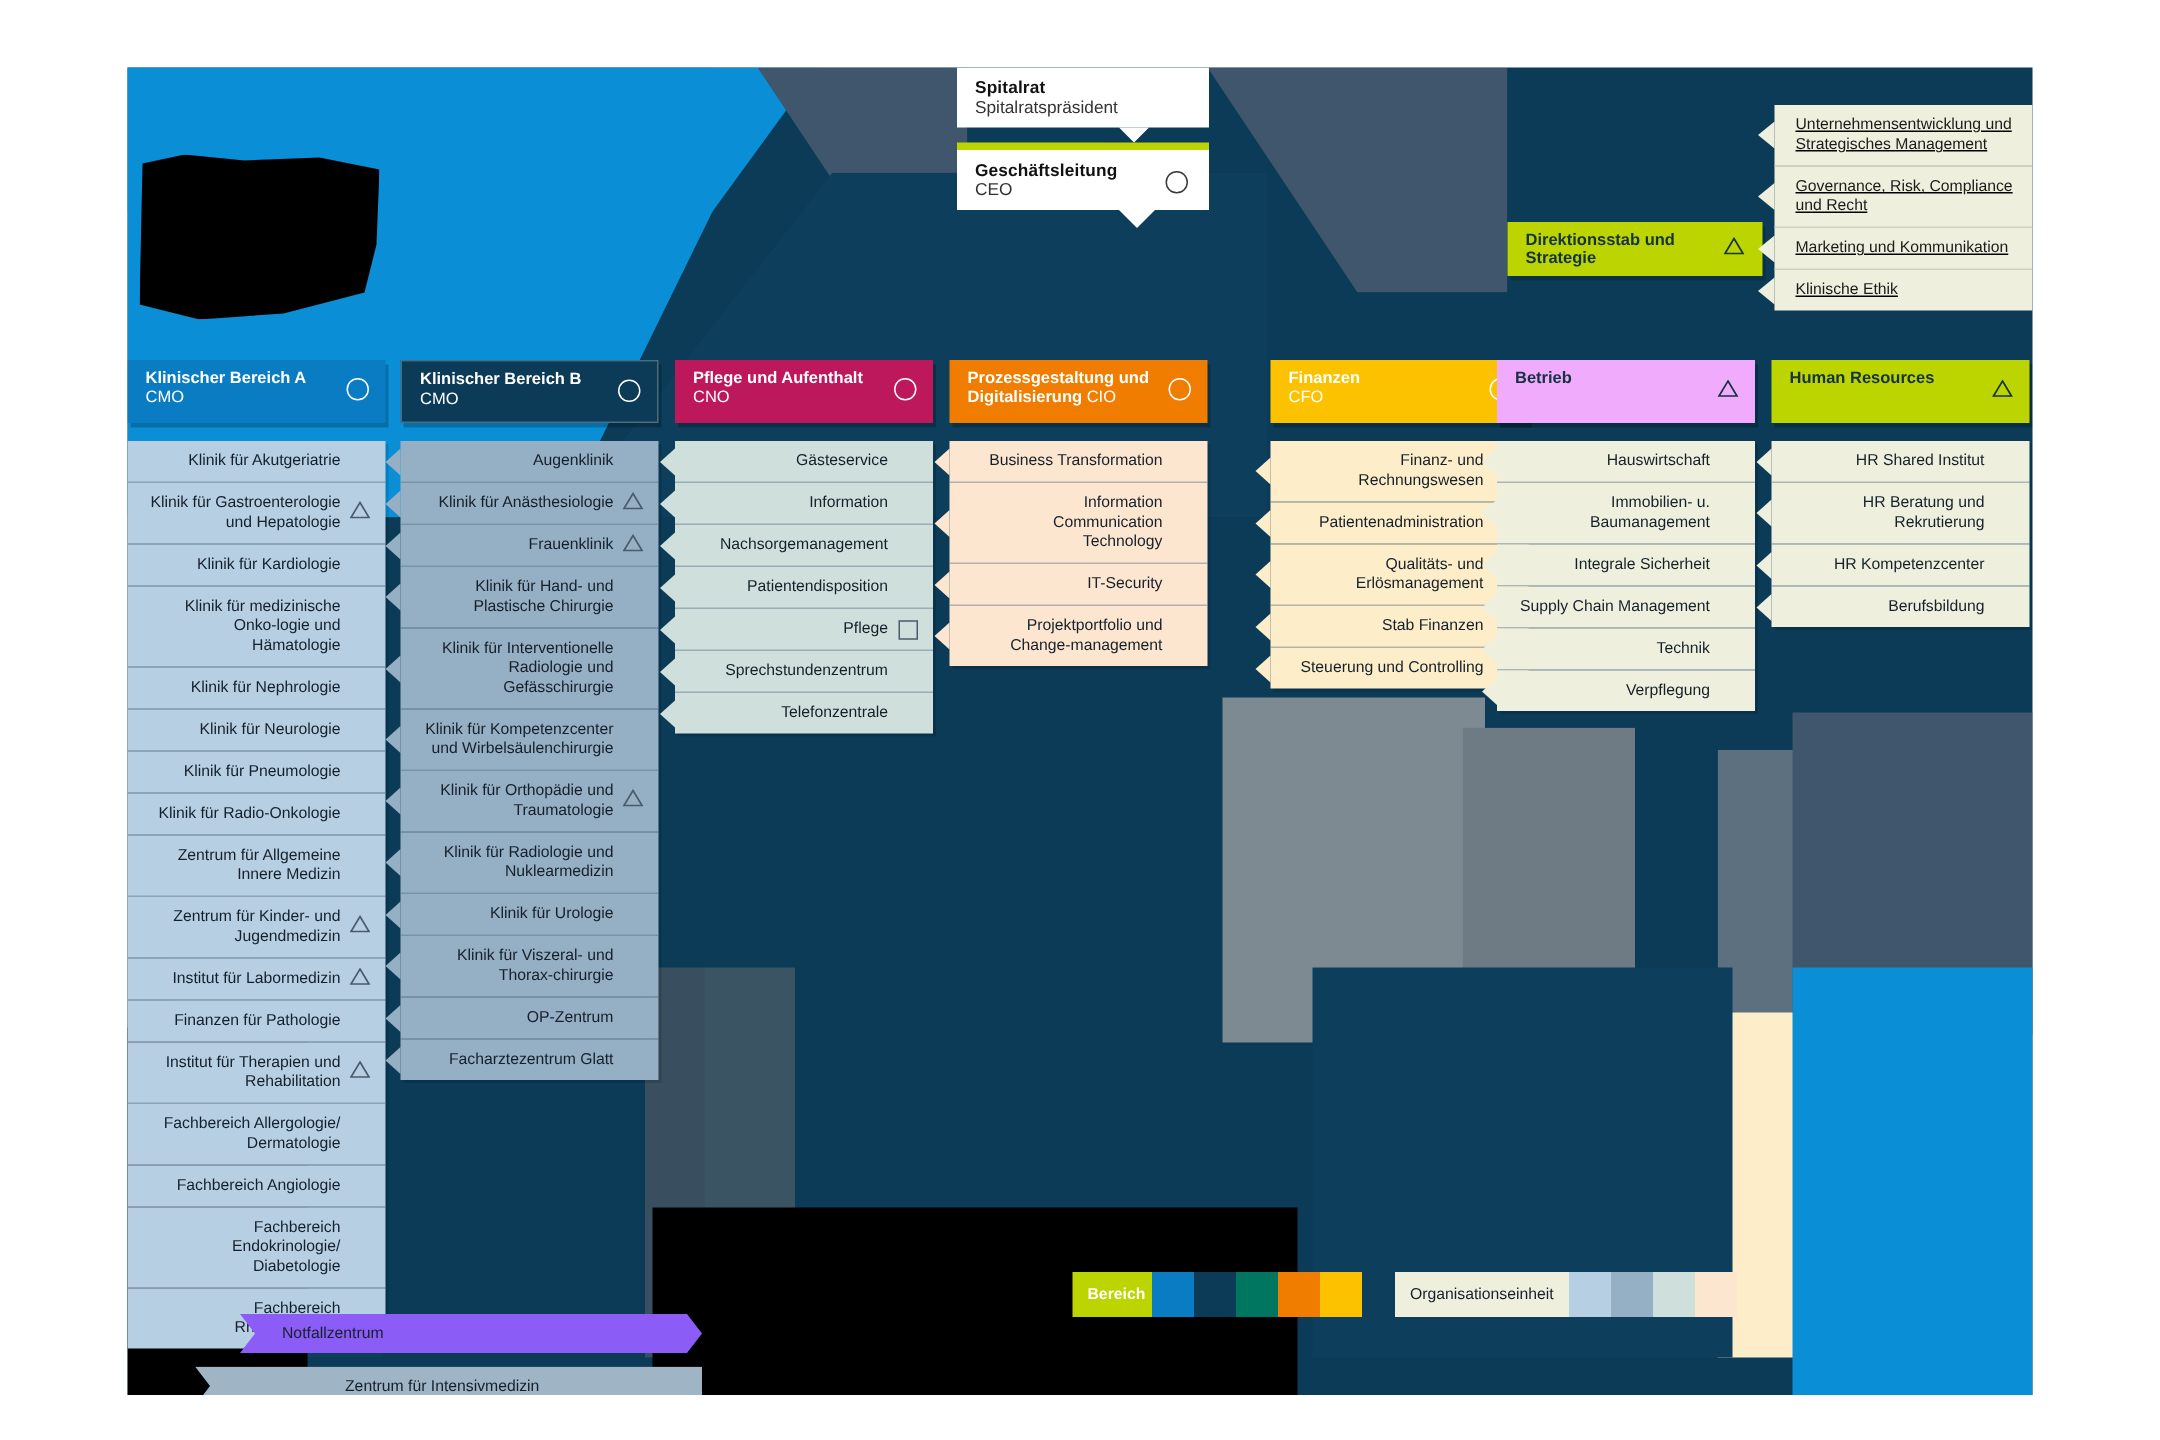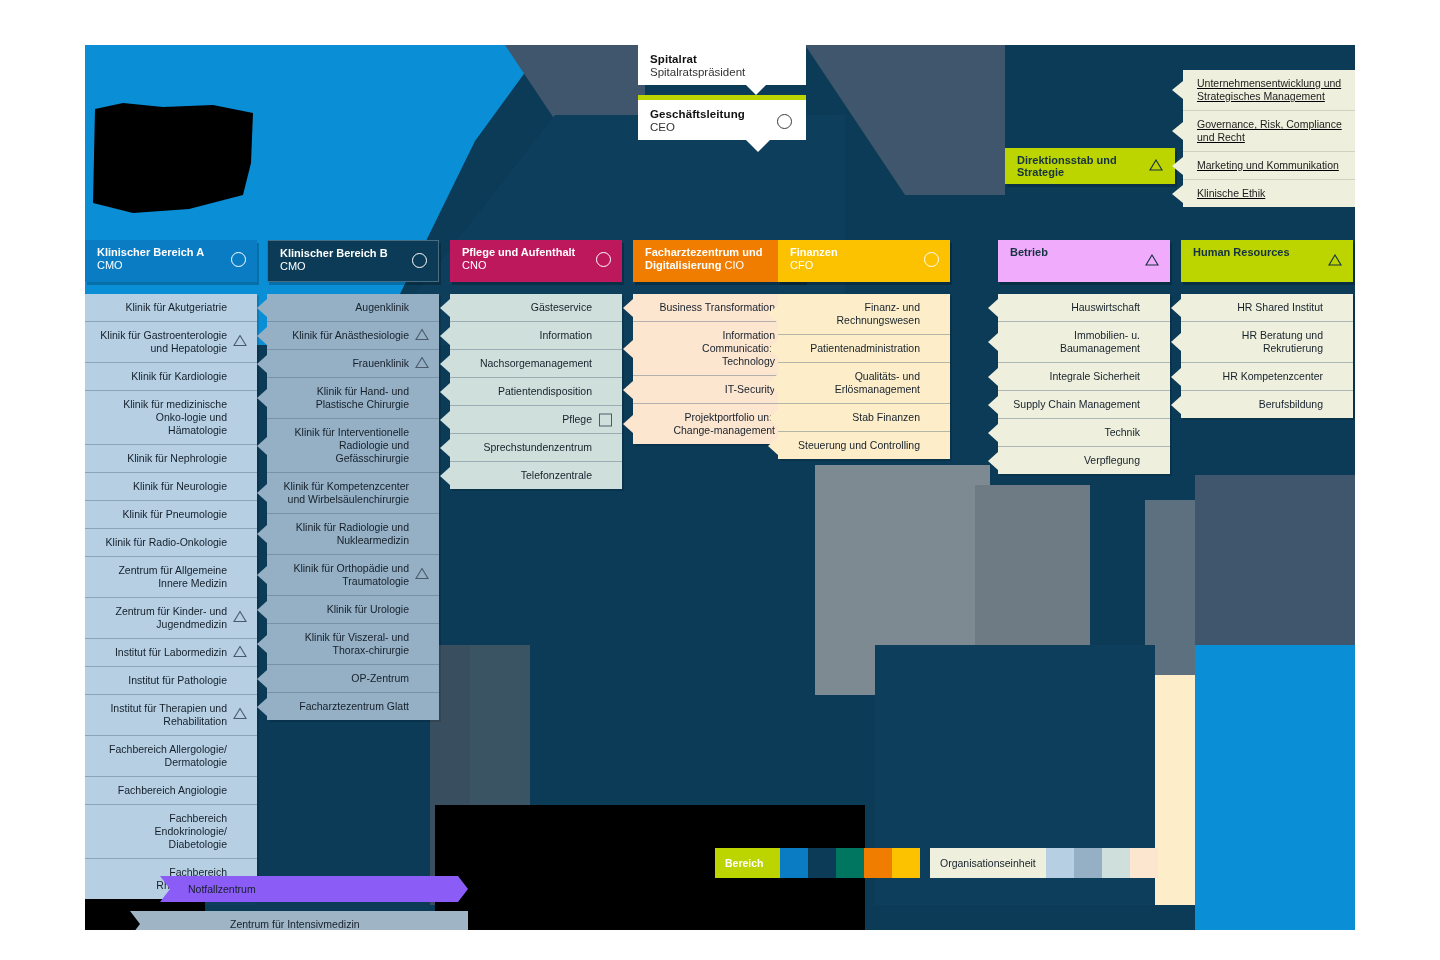--- a/index.html
+++ b/index.html
@@ -208,21 +208,21 @@
     clip-path:polygon(0 0,298px 0,308px 13px,298px 26px,0 26px,10px 13px);}
   #intensiv{left:45px;top:866px;width:338px;background:#9fb4c4;
     clip-path:polygon(0 0,338px 0,338px 26px,0 26px,10px 13px);}
   #intensiv .txt{padding-left:100px;}
 
   
   .legend{position:absolute;top:803px;height:30px;display:flex;align-items:stretch;}
   .sw{width:28px;}
   .legend .cap{display:flex;align-items:center;padding:0 10px;font-size:10.5px;}
   #legend-bereich{left:630px;}
-  #legend-bereich .cap{background:#bcd400;color:#fff;font-weight:bold;padding-right:16px;}
+  #legend-bereich .cap{background:#bcd400;color:#fff;font-weight:bold;padding-right:4px;}
   #legend-oe{left:845px;}
   #legend-oe .cap{background:#eef0dd;color:#15202b;}
 </style>
 </head>
 <body>
 
 <div id="chart">
 
   <div class="bg bg-cyan-wedge"></div>
   <div class="bg bg-cyan-top"></div>
@@ -292,21 +292,21 @@
           <div class="item"><span class="txt">Klinik für Neurologie</span></div>
           <div class="item"><span class="txt">Klinik für Pneumologie</span></div>
           <div class="item"><span class="txt">Klinik für Radio-Onkologie</span></div>
           <div class="item"><span class="txt">Zentrum für Allgemeine Innere Medizin</span></div>
           <div class="item"><span class="txt">Zentrum für Kinder- und Jugendmedizin</span><span class="mark"><svg width="14" height="12" viewBox="0 0 14 12">
                 <polygon points="7,1 13,11 1,11" fill="none" stroke="#4a5c6b" stroke-width="1.1"></polygon>
               </svg></span></div>
           <div class="item"><span class="txt">Institut für Labormedizin</span><span class="mark"><svg width="14" height="12" viewBox="0 0 14 12">
                 <polygon points="7,1 13,11 1,11" fill="none" stroke="#4a5c6b" stroke-width="1.1"></polygon>
               </svg></span></div>
-          <div class="item"><span class="txt">Institut für Pathologie</span></div>
+          <div class="item"><span class="txt">Finanzen für Pathologie</span></div>
           <div class="item"><span class="txt">Institut für Therapien und Rehabilitation</span><span class="mark"><svg width="14" height="12" viewBox="0 0 14 12">
                 <polygon points="7,1 13,11 1,11" fill="none" stroke="#4a5c6b" stroke-width="1.1"></polygon>
               </svg></span></div>
           <div class="item"><span class="txt">Fachbereich Allergologie/ Dermatologie</span></div>
           <div class="item"><span class="txt">Fachbereich Angiologie</span></div>
           <div class="item"><span class="txt">Fachbereich Endokrinologie/ Diabetologie</span></div>
           <div class="item"><span class="txt">Fachbereich Rheumatologie</span></div>
         </div>
       </div>
       <div class="col colB" style="left: 182px; width: 172px;">
@@ -319,24 +319,24 @@
           <div class="item"><span class="txt">Augenklinik</span></div>
           <div class="item"><span class="txt">Klinik für Anästhesiologie</span><span class="mark"><svg width="14" height="12" viewBox="0 0 14 12">
                 <polygon points="7,1 13,11 1,11" fill="none" stroke="#4a5c6b" stroke-width="1.1"></polygon>
               </svg></span></div>
           <div class="item"><span class="txt">Frauenklinik</span><span class="mark"><svg width="14" height="12" viewBox="0 0 14 12">
                 <polygon points="7,1 13,11 1,11" fill="none" stroke="#4a5c6b" stroke-width="1.1"></polygon>
               </svg></span></div>
           <div class="item"><span class="txt">Klinik für Hand- und Plastische Chirurgie</span></div>
           <div class="item"><span class="txt">Klinik für Interventionelle Radiologie und Gefässchirurgie</span></div>
           <div class="item"><span class="txt">Klinik für Kompetenzcenter und Wirbelsäulenchirurgie</span></div>
+          <div class="item"><span class="txt">Klinik für Orthopädie und Traumatologie</span><span class="mark"><svg width="14" height="12" viewBox="0 0 14 12">
+                <polygon points="7,1 13,11 1,11" fill="none" stroke="#4a5c6b" stroke-width="1.1"></polygon>
+              </svg></span></div>
           <div class="item"><span class="txt">Klinik für Radiologie und Nuklearmedizin</span></div>
-          <div class="item"><span class="txt">Klinik für Orthopädie und Traumatologie</span><span class="mark"><svg width="14" height="12" viewBox="0 0 14 12">
-                <polygon points="7,1 13,11 1,11" fill="none" stroke="#4a5c6b" stroke-width="1.1"></polygon>
-              </svg></span></div>
           <div class="item"><span class="txt">Klinik für Urologie</span></div>
           <div class="item"><span class="txt">Klinik für Viszeral- und Thorax-chirurgie</span></div>
           <div class="item"><span class="txt">OP-Zentrum</span></div>
           <div class="item"><span class="txt">Facharztezentrum Glatt</span></div>
         </div>
       </div>
       <div class="col colC" style="left: 365px; width: 172px;">
         <div class="colhead">
           <div class="h1">Pflege und Aufenthalt</div>
           <div class="h2">CNO</div>
@@ -347,32 +347,32 @@
           <div class="item"><span class="txt">Information</span></div>
           <div class="item"><span class="txt">Nachsorgemanagement</span></div>
           <div class="item"><span class="txt">Patientendisposition</span></div>
           <div class="item"><span class="txt">Pflege</span><span class="mark sq"></span></div>
           <div class="item"><span class="txt">Sprechstundenzentrum</span></div>
           <div class="item"><span class="txt">Telefonzentrale</span></div>
         </div>
       </div>
       <div class="col colD" style="left: 548px; width: 172px;">
         <div class="colhead">
-          <div class="h1">Facharztezentrum und</div>
+          <div class="h1">Prozessgestaltung und</div>
           <div class="h1">Digitalisierung <span class="sub">CIO</span></div>
           <span class="mark ring" style="color: rgb(255, 255, 255); top: 12px; transform: none;"></span>
         </div>
         <div class="items">
           <div class="item"><span class="txt">Business Transformation</span></div>
           <div class="item"><span class="txt">Information Communication Technology</span></div>
           <div class="item"><span class="txt">IT-Security</span></div>
           <div class="item"><span class="txt">Projektportfolio und Change-management</span></div>
         </div>
       </div>
-      <div class="col colE" style="left: 693px; width: 172px;">
+      <div class="col colE" style="left: 762px; width: 172px;">
         <div class="colhead">
           <div class="h1">Finanzen</div>
           <div class="h2">CFO</div>
           <span class="mark ring" style="color: rgb(255, 255, 255); top: 12px; transform: none;"></span>
         </div>
         <div class="items">
           <div class="item"><span class="txt">Finanz- und Rechnungswesen</span></div>
           <div class="item"><span class="txt">Patientenadministration</span></div>
           <div class="item"><span class="txt">Qualitäts- und Erlösmanagement</span></div>
           <div class="item"><span class="txt">Stab Finanzen</span></div>

